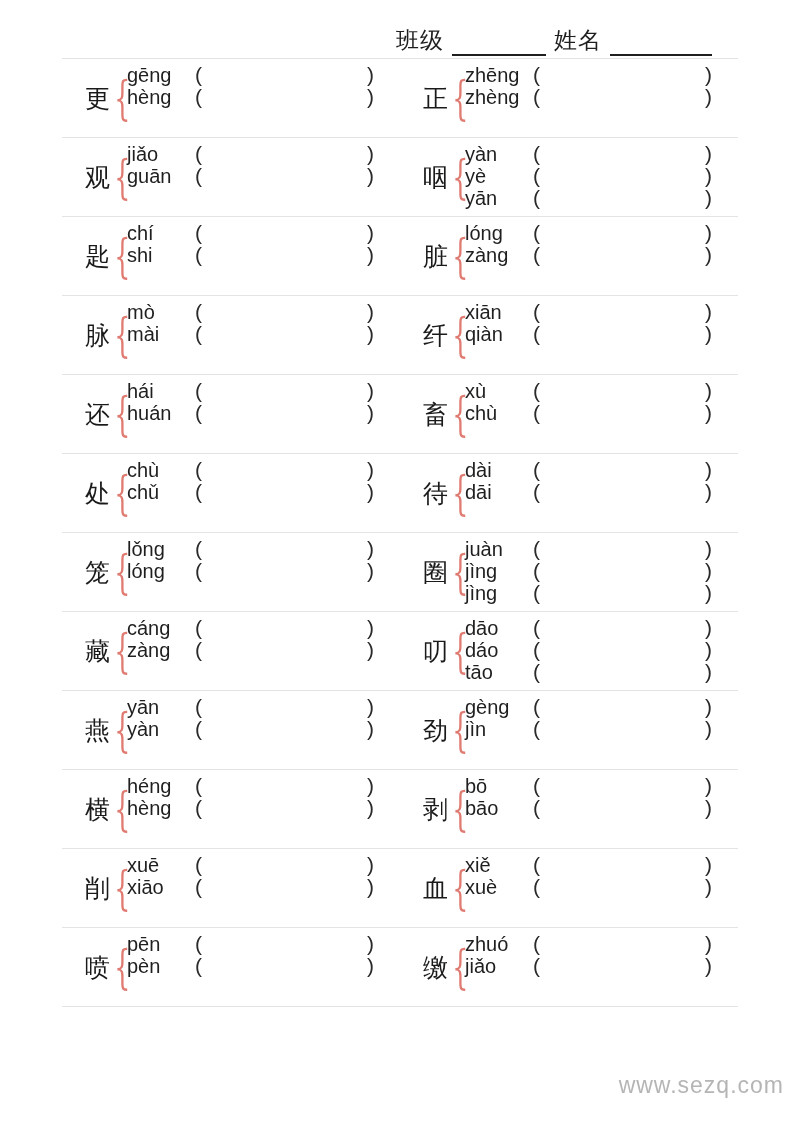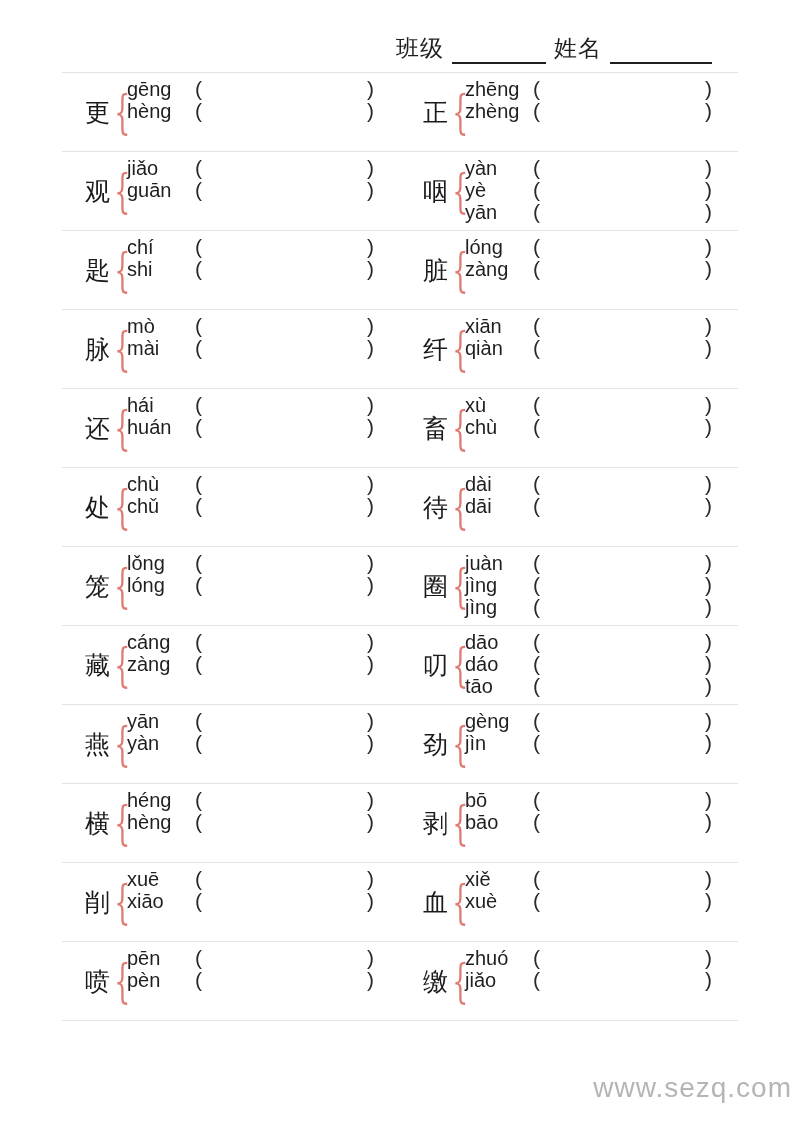--- a/index.html
+++ b/index.html
@@ -6,21 +6,21 @@
   body {
     width: 800px; height: 1131px;
     background: #ffffff;
     position: relative;
     overflow: hidden;
     font-family: "Liberation Sans", sans-serif;
     color: #1f1f1f;
   }
   .header {
     width: 676px;
-    margin: 8px auto;
+    margin: 0 auto;
     padding-top: 52px;
     height: 56px;
     display: flex;
     justify-content: flex-end;
     align-items: flex-end;
     font-size: 23px;
     box-sizing: border-box;
     padding-right: 26px;
   }
   .header .label { letter-spacing: 1px; }
@@ -82,23 +82,23 @@
     align-items: center;
     font-size: 20px;
     line-height: 22px;
     height: 22px;
   }
   .pinyin { width: 68px; flex-shrink: 0; }
   .paren { font-size: 21px; color: #2a2a2a; }
   .blank-space { width: 165px; flex-shrink: 0; display: inline-block; }
   .watermark {
     position: absolute;
-    right: 8px;
+    right: 16px;
     top: 1072px;
-    font-size: 28px;
+    font-size: 23px;
     color: var(--wm, #b5b5b5);
     letter-spacing: 1px;
   }
 </style>
 </head>
 <body style="--accent: #e07b72; --divider: #e4e4e4; --wm: #b5b5b5;">
 
 <div class="header">
   <span class="label">班级</span>
   <span class="blank-line"></span>

